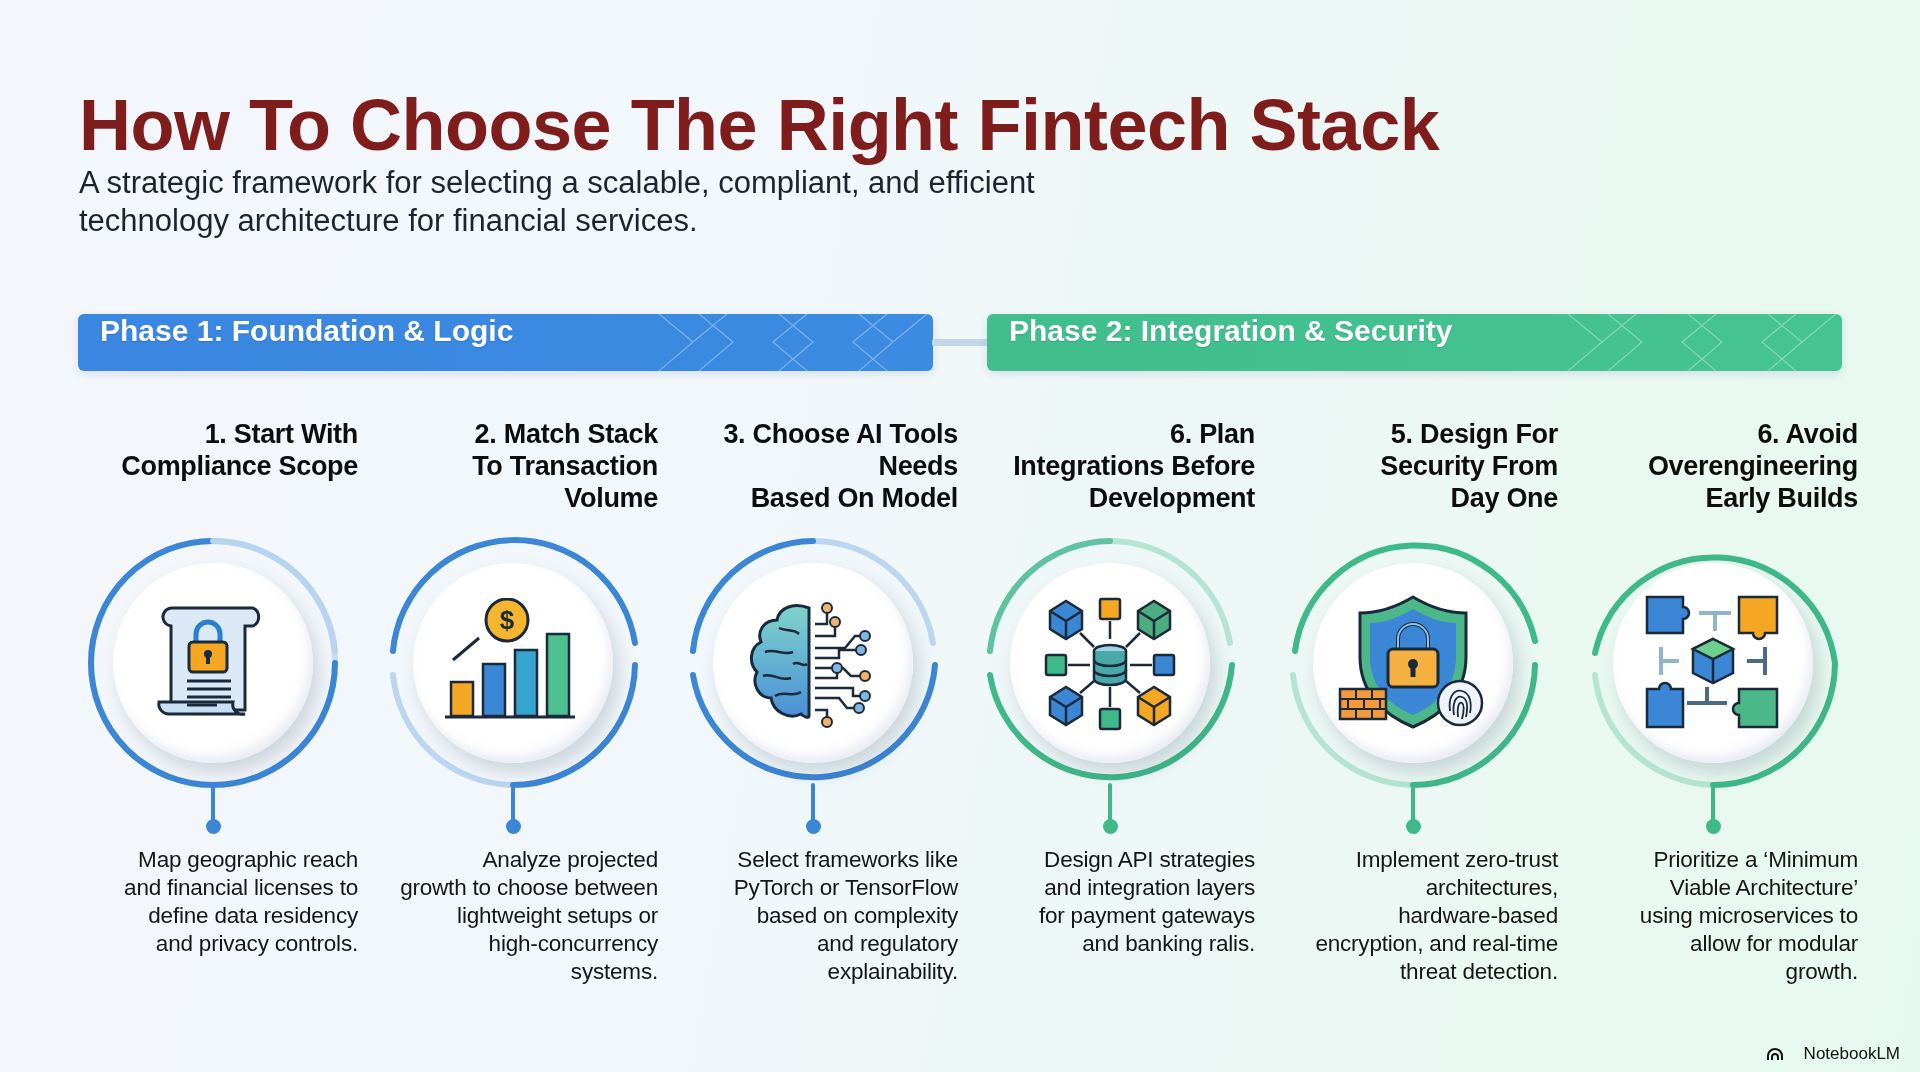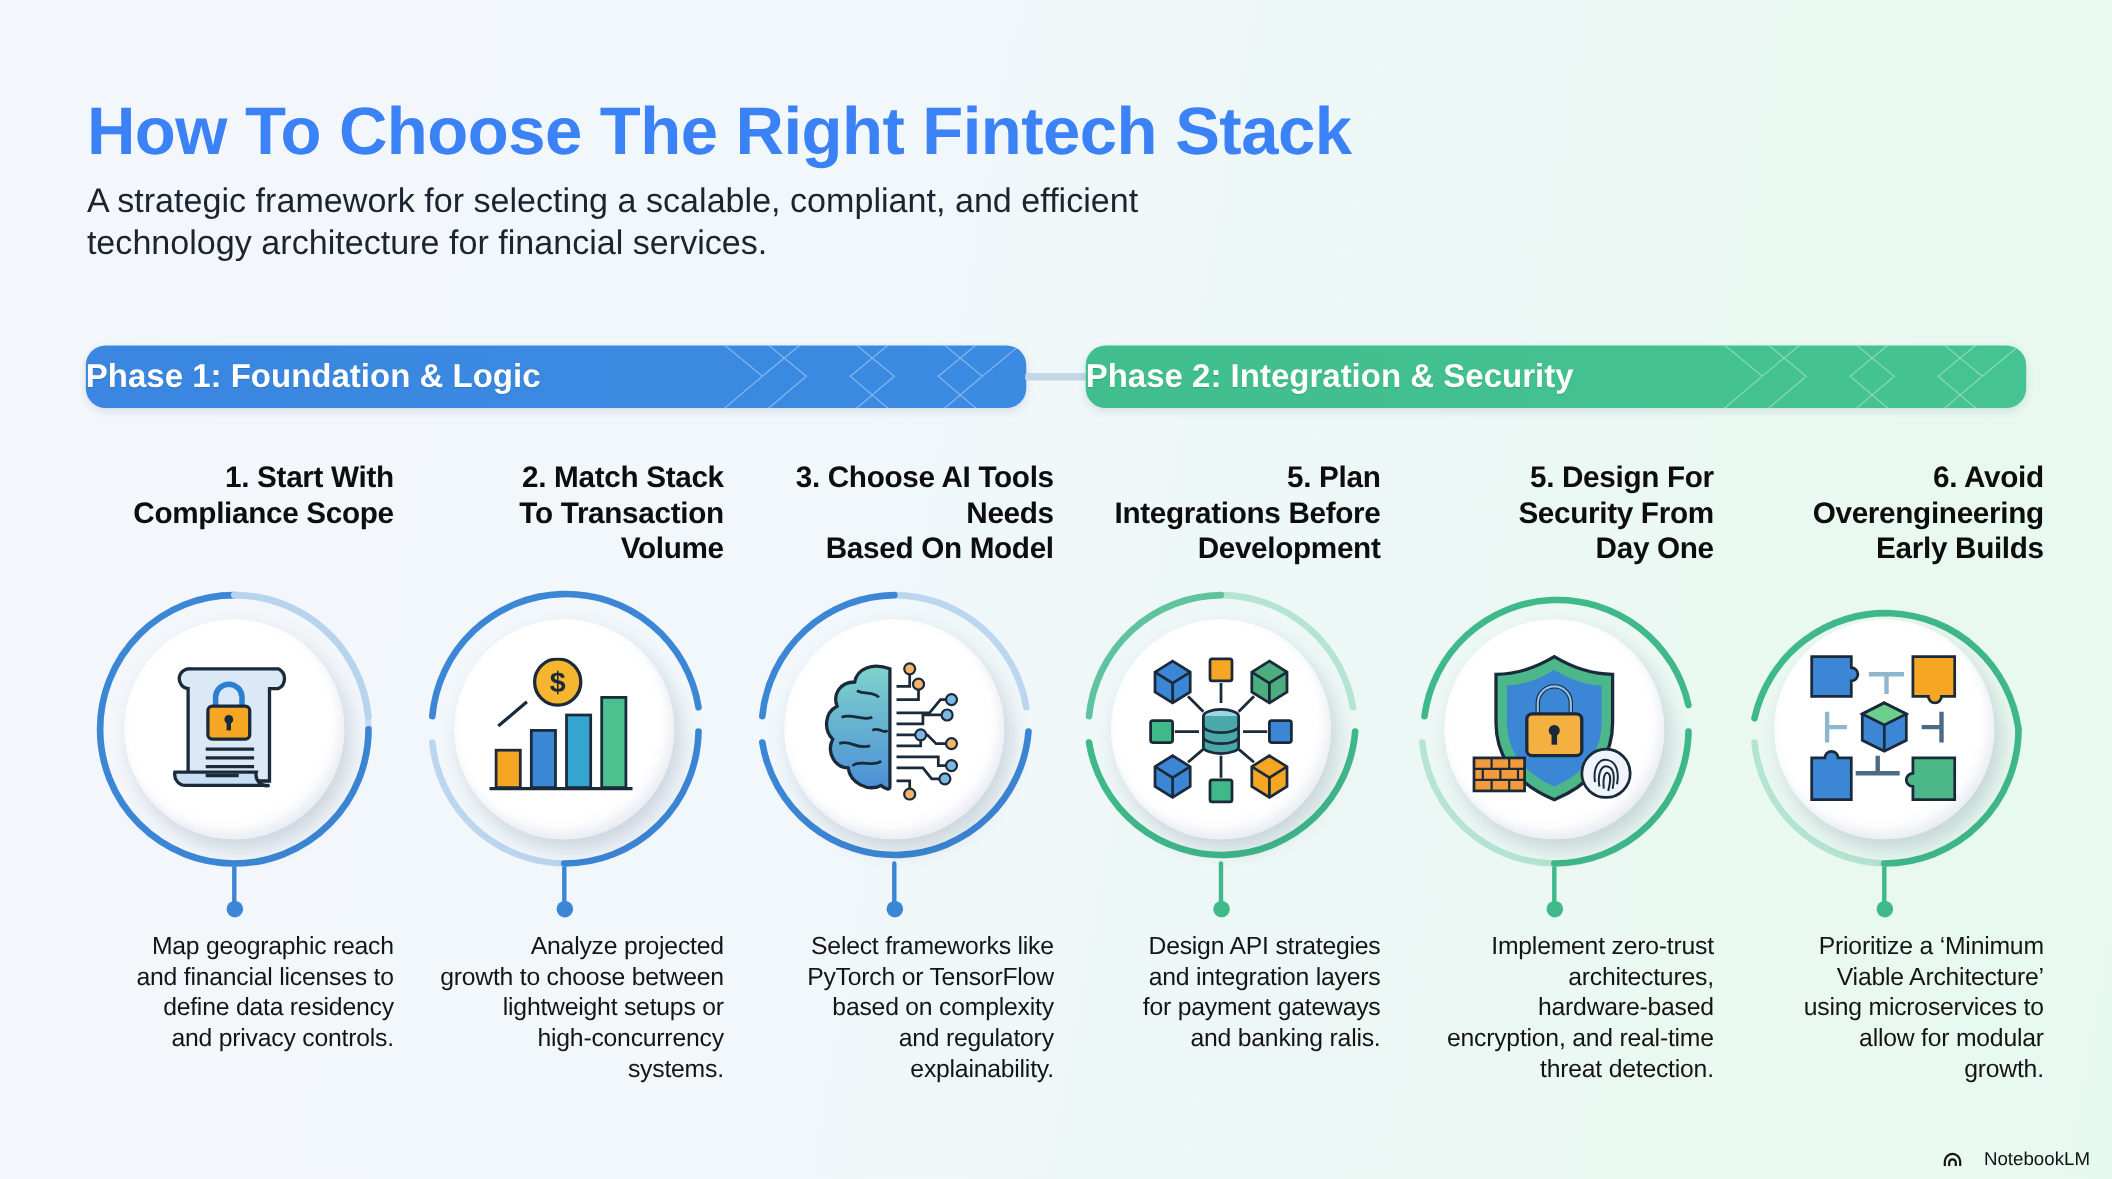--- a/index.html
+++ b/index.html
@@ -5,33 +5,33 @@
   * { box-sizing: border-box; margin: 0; padding: 0; }
   html, body { width: 1920px; height: 1072px; overflow: hidden; }
   body {
     font-family: "Liberation Sans", "DejaVu Sans", sans-serif;
     background: linear-gradient(100deg, #f4f7fb 0%, #f1f7fb 40%, #ebf8f3 75%, #e6f9ef 100%);
     position: relative;
     color: #0d0d0d;
   }
   .title {
     position: absolute; left: 79px; top: 84px;
-    font-size: 61px; font-weight: 700; color: #3b82f6;
+    font-size: 72px; font-weight: 700; color: #7f1d1d;
     letter-spacing: -0.5px; white-space: nowrap;
   }
   .subtitle {
     position: absolute; left: 79px; top: 164px; width: 1100px;
     font-size: 31px; line-height: 38px; color: #1c2430; font-weight: 400;
   }
   .subtitle span { display: block; }
 
   .phase {
-    position: absolute; top: 314px; height: 57px; border-radius: 18px;
+    position: absolute; top: 314px; height: 57px; border-radius: 6px;
     color: #fff; font-weight: 700; font-size: 30px;
-    display: flex; align-items: center; 
+    display: flex; padding-left: 22px;
     overflow: hidden;
     box-shadow: 0 3px 8px rgba(30,60,100,0.12);
   }
   .phase-1 { left: 78px; width: 855px; background: linear-gradient(90deg, #3a86e0, #3b8be2); }
   .phase-2 { left: 987px; width: 855px; background: linear-gradient(90deg, #40be8d, #45c392); }
   .phase .pattern { position: absolute; right: 0; top: 0; height: 100%; width: 300px; opacity: 0.35; }
   .phase .label { position: relative; z-index: 1; text-shadow: 0 1px 1px rgba(0,0,0,0.15); }
   .phase-connector {
     position: absolute; left: 932px; top: 339px; width: 56px; height: 7px;
     background: #c5d7e6; border-radius: 2px;
@@ -229,21 +229,21 @@
     <span>Select frameworks like</span>
     <span>PyTorch or TensorFlow</span>
     <span>based on complexity</span>
     <span>and regulatory</span>
     <span>explainability.</span>
   </div>
 </div>
 
 <div class="step green" style="left:965px">
   <div class="heading">
-    <span>5. Plan</span>
+    <span>6. Plan</span>
     <span>Integrations Before</span>
     <span>Development</span>
   </div>
   <div class="ring-wrap">
     <svg class="ring" width="260" height="260" viewBox="0 0 260 260">
       <path d="M130 8 A122 122 0 0 1 250 110" fill="none" stroke="#b6e4d2" stroke-width="6" stroke-linecap="round"></path>
       <path d="M130 8 A122 122 0 0 0 10 118" fill="none" stroke="#5fc3a0" stroke-width="6" stroke-linecap="round"></path>
       <path d="M10 142 A122 122 0 0 0 252 132" fill="none" stroke="#3fb88a" stroke-width="6" stroke-linecap="round"></path>
     </svg>
     <div class="disc">

